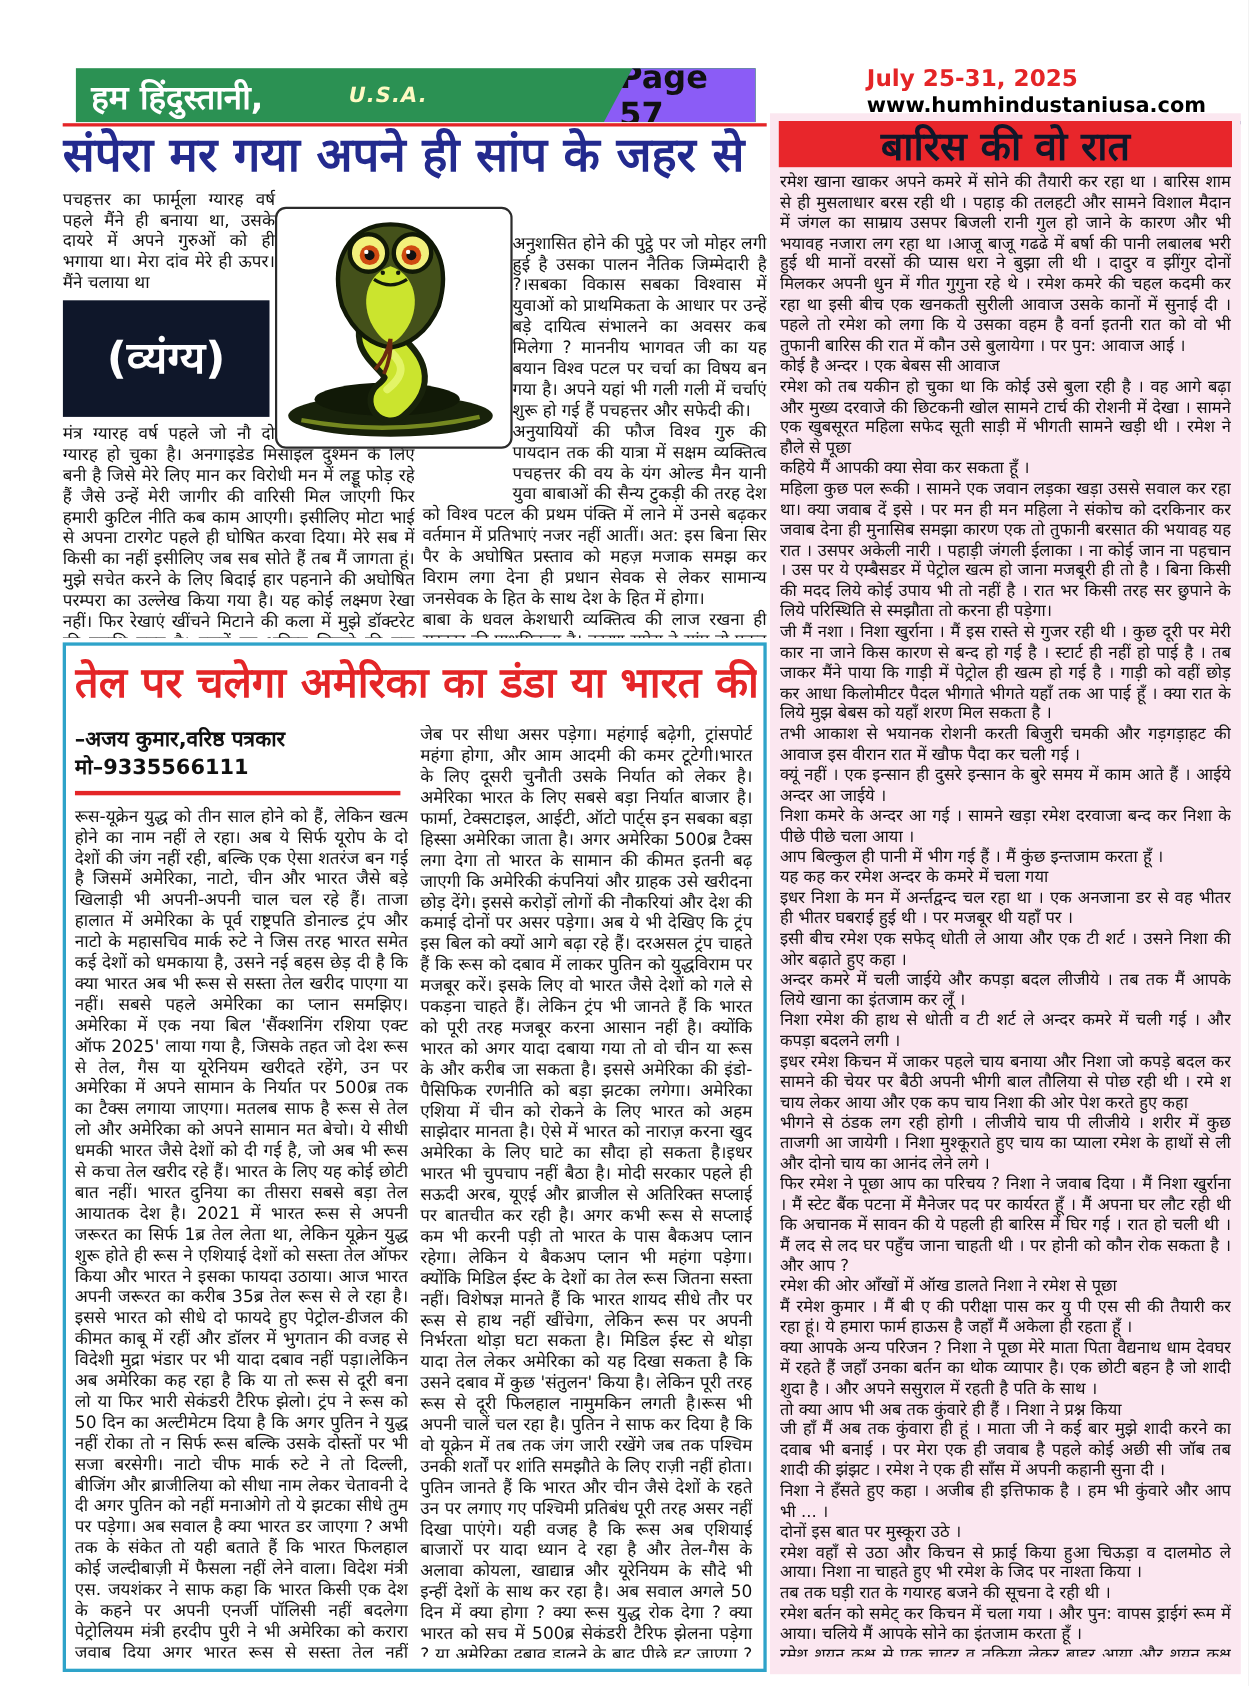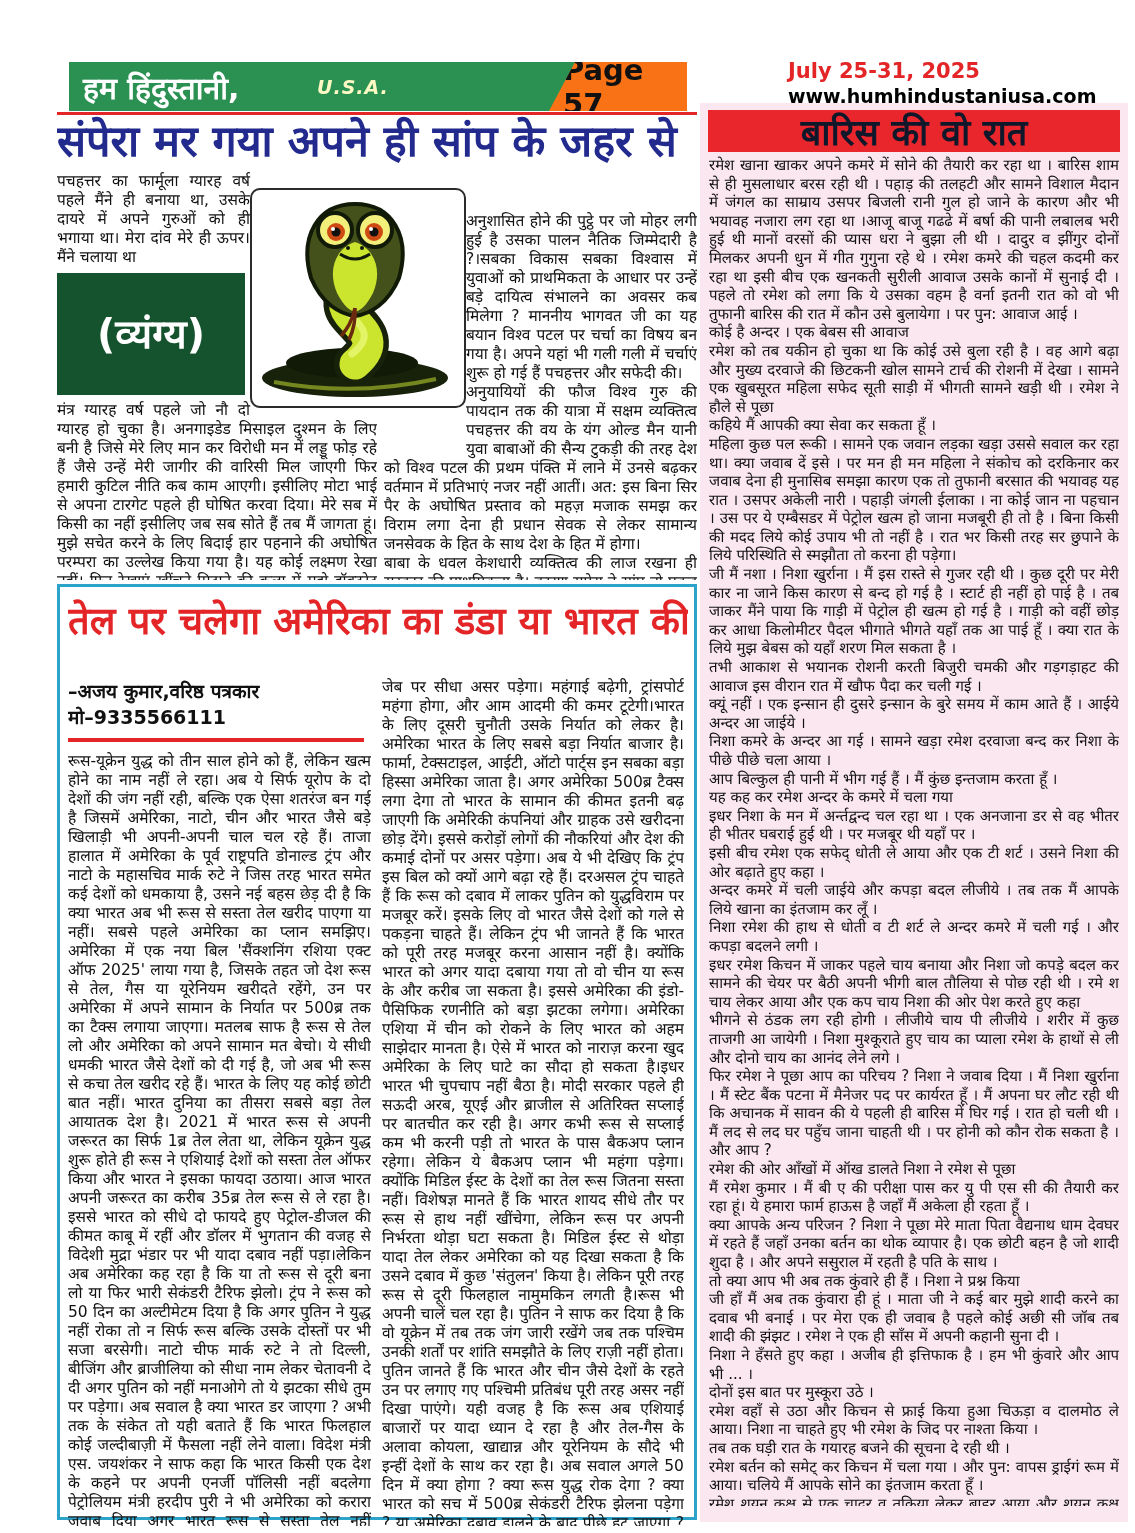--- a/index.html
+++ b/index.html
@@ -3,50 +3,50 @@
 <meta charset="utf-8">
 <style>
   html,body{margin:0;padding:0;background:#e9e9e9;}
   .page{position:relative;width:1135px;height:1533px;background:#ffffff;margin:0 auto;
         font-family:"DejaVu Sans", sans-serif;color:#111;overflow:hidden;}
 
   
   .masthead{position:absolute;left:57px;top:62px;width:618px;height:49px;background:#2b9153;margin-left:12px;}
   .mast-title{position:absolute;left:14px;top:5px;font-size:30px;font-weight:bold;color:#fff;}
   .mast-usa{position:absolute;left:248px;top:14px;font-size:19px;font-weight:bold;font-style:italic;color:#fef9c3;letter-spacing:1px;}
-  .page-flag{position:absolute;right:0;top:0;height:49px;width:138px;background:#f97316;
+  .page-flag{position:absolute;right:0;top:0;height:49px;width:138px;background:#8b5cf6;
              clip-path:polygon(26px 0,100% 0,100% 100%,0 100%);display:flex;align-items:center;justify-content:center;}
   .page-flag span{font-size:29px;font-weight:bold;color:#111;padding-left:14px;}
   .header-rule{position:absolute;left:57px;top:112px;width:640px;height:3px;background:#e42527;}
   .issue-info{position:absolute;right:7px;top:58px;width:340px;text-align:left;}
   .issue-date{font-size:21px;font-weight:bold;color:#e42527;line-height:26px;}
   .issue-site{font-size:19px;font-weight:bold;color:#000000;line-height:24px;}
   .site-underline{margin-top:2px;margin-left:auto;width:310px;height:3px;background:#1b2a7a;}
 
   
   .a1-headline{position:absolute;left:57px;top:112px;width:644px;height:58px;
                font-size:43px;font-weight:bold;color:#232a8e;line-height:58px;white-space:nowrap;overflow:hidden;}
   .a1-body{position:absolute;left:57px;top:172px;width:640px;height:408px;overflow:hidden;}
   .a1col{position:absolute;top:0;height:408px;overflow:hidden;text-align:justify;
          font-size:15.5px;line-height:19px;}
   .a1col.c1{left:0;width:320px;}
   .a1col.c2{left:327px;width:313px;margin-top:40px;}
   .spacer-r{float:right;width:127px;height:232px;}
   .spacer-l{float:left;width:82px;height:232px;}
   .prewrap{white-space:pre-line;}
-  .vyangya{width:188px;height:122px;background:#14532d;margin:6px 0;display:flex;align-items:center;justify-content:center;}
+  .vyangya{width:188px;height:106px;background:#0f172a;margin:6px 0;display:flex;align-items:center;justify-content:center;}
   .vyangya span{color:#fff;font-weight:bold;font-size:40px;}
   .snake-box{position:absolute;left:193px;top:16px;width:212px;height:216px;background:#fff;
              border:2px solid #2b2b2b;border-radius:10px;z-index:3;overflow:hidden;}
 
   
   .a2-box{position:absolute;left:57px;top:584px;width:634px;height:930px;border:3px solid #2ea3c9;background:#fff;}
   .a2-headline{position:absolute;left:8px;top:4px;width:620px;height:60px;font-size:38px;font-weight:bold;
                color:#e42527;line-height:60px;white-space:nowrap;overflow:hidden;}
-  .a2col{position:absolute;top:72px;height:848px;overflow:hidden;text-align:justify;font-size:15.5px;line-height:19px;margin-top:19px;}
+  .a2col{position:absolute;top:72px;height:848px;overflow:hidden;text-align:justify;font-size:15.5px;line-height:19px;}
   .a2col.c1{left:8px;width:303px;}
   .a2col.c2{left:322px;width:302px;}
   .a2-byline{font-weight:bold;font-size:19px;line-height:26px;text-align:left;}
   .a2-rule{width:296px;height:4px;background:#e42527;margin:8px 0 10px 0;}
 
   
   .story-panel{position:absolute;left:700px;top:103px;width:428px;height:1419px;background:#fbe7f0;}
   .story-titlebar{margin:7px 8px 4px 8px;background:#e8262b;height:42px;display:flex;align-items:center;justify-content:center;}
   .story-titlebar span{color:#0f172a;font-weight:bold;font-size:36px;}
   .story-text{margin:4px 9px;height:1350px;overflow:hidden;text-align:justify;

